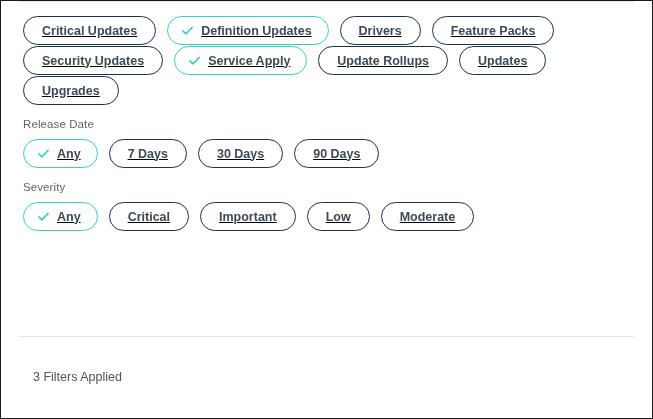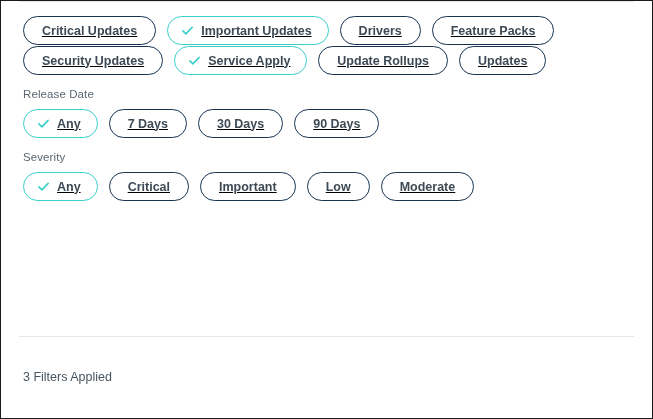--- a/index.html
+++ b/index.html
@@ -105,21 +105,21 @@
   .dialog-footer {
     position: absolute;
     left: 0;
     right: 0;
     bottom: 0;
     height: 83px;
     box-sizing: border-box;
     display: flex;
     align-items: center;
     justify-content: space-between;
-    padding: 0 22px;
+    padding: 0 32px;
   }
   .filters-applied {
     font-size: 12.5px;
     color: #4a555f;
   }
   .footer-actions {
     display: flex;
     align-items: center;
     gap: 12px;
   }
@@ -161,21 +161,21 @@
           <div class="chip-row">
             <button class="chip">
               <span>Critical Updates</span>
             </button>
             <button class="chip selected">
               <span class="check">
                 <svg viewBox="0 0 14 14" width="13" height="13" aria-hidden="true">
                   <path d="M2 7.4 L5.3 10.6 L12 3.6" fill="none" stroke="#39cfc9" stroke-width="1.7" stroke-linecap="round" stroke-linejoin="round"></path>
                 </svg>
               </span>
-              <span>Important Updates</span>
+              <span>Definition Updates</span>
             </button>
             <button class="chip">
               <span>Drivers</span>
             </button>
             <button class="chip">
               <span>Feature Packs</span>
             </button>
             <button class="chip">
               <span>Security Updates</span>
             </button>
@@ -185,20 +185,23 @@
                   <path d="M2 7.4 L5.3 10.6 L12 3.6" fill="none" stroke="#39cfc9" stroke-width="1.7" stroke-linecap="round" stroke-linejoin="round"></path>
                 </svg>
               </span>
               <span>Service Apply</span>
             </button>
             <button class="chip">
               <span>Update Rollups</span>
             </button>
             <button class="chip">
               <span>Updates</span>
+            </button>
+            <button class="chip">
+              <span>Upgrades</span>
             </button>
           </div>
         </div>
         <div class="section">
           <div class="section-label">Release Date</div>
           <div class="chip-row">
             <button class="chip selected">
               <span class="check">
                 <svg viewBox="0 0 14 14" width="13" height="13" aria-hidden="true">
                   <path d="M2 7.4 L5.3 10.6 L12 3.6" fill="none" stroke="#39cfc9" stroke-width="1.7" stroke-linecap="round" stroke-linejoin="round"></path>

